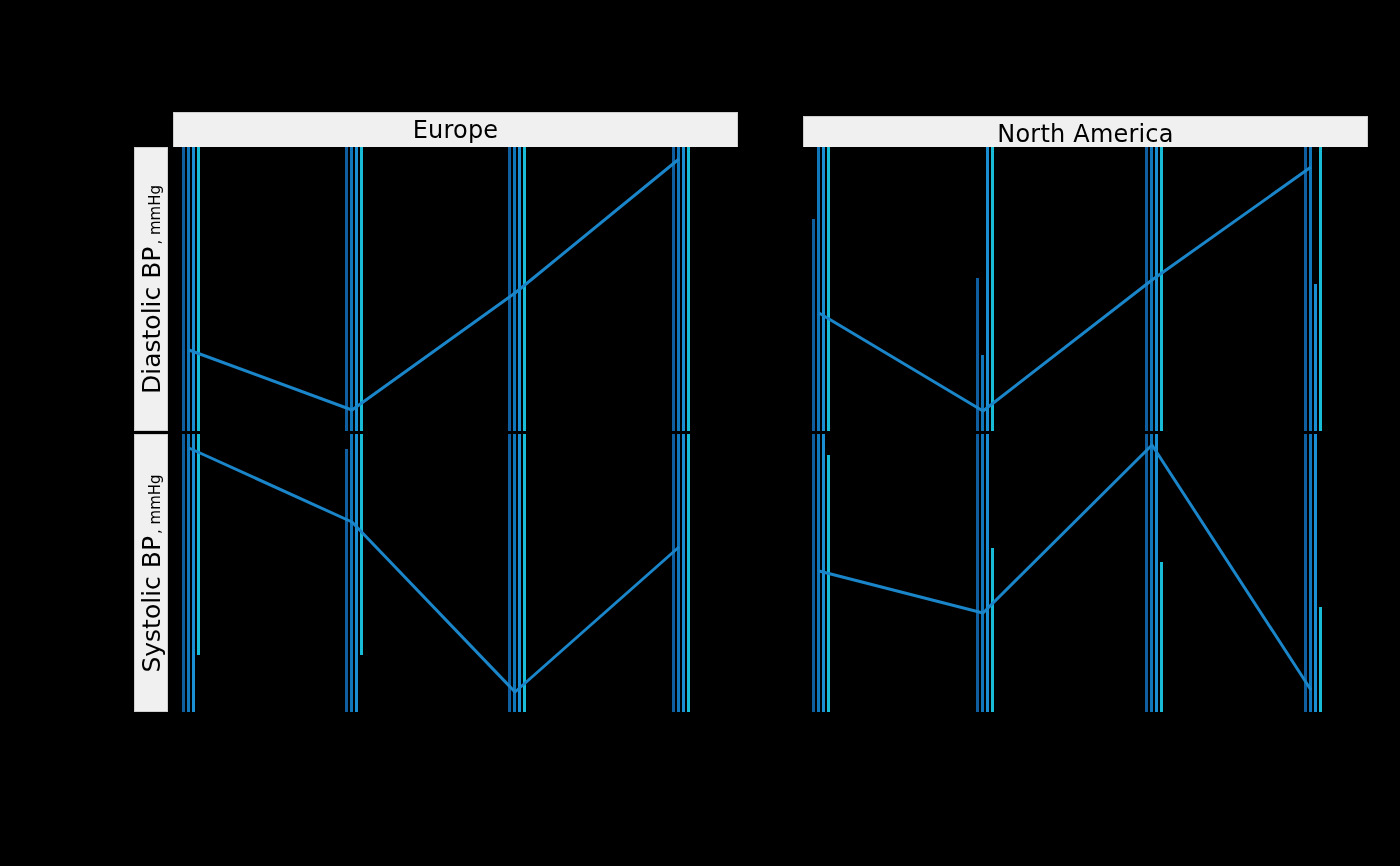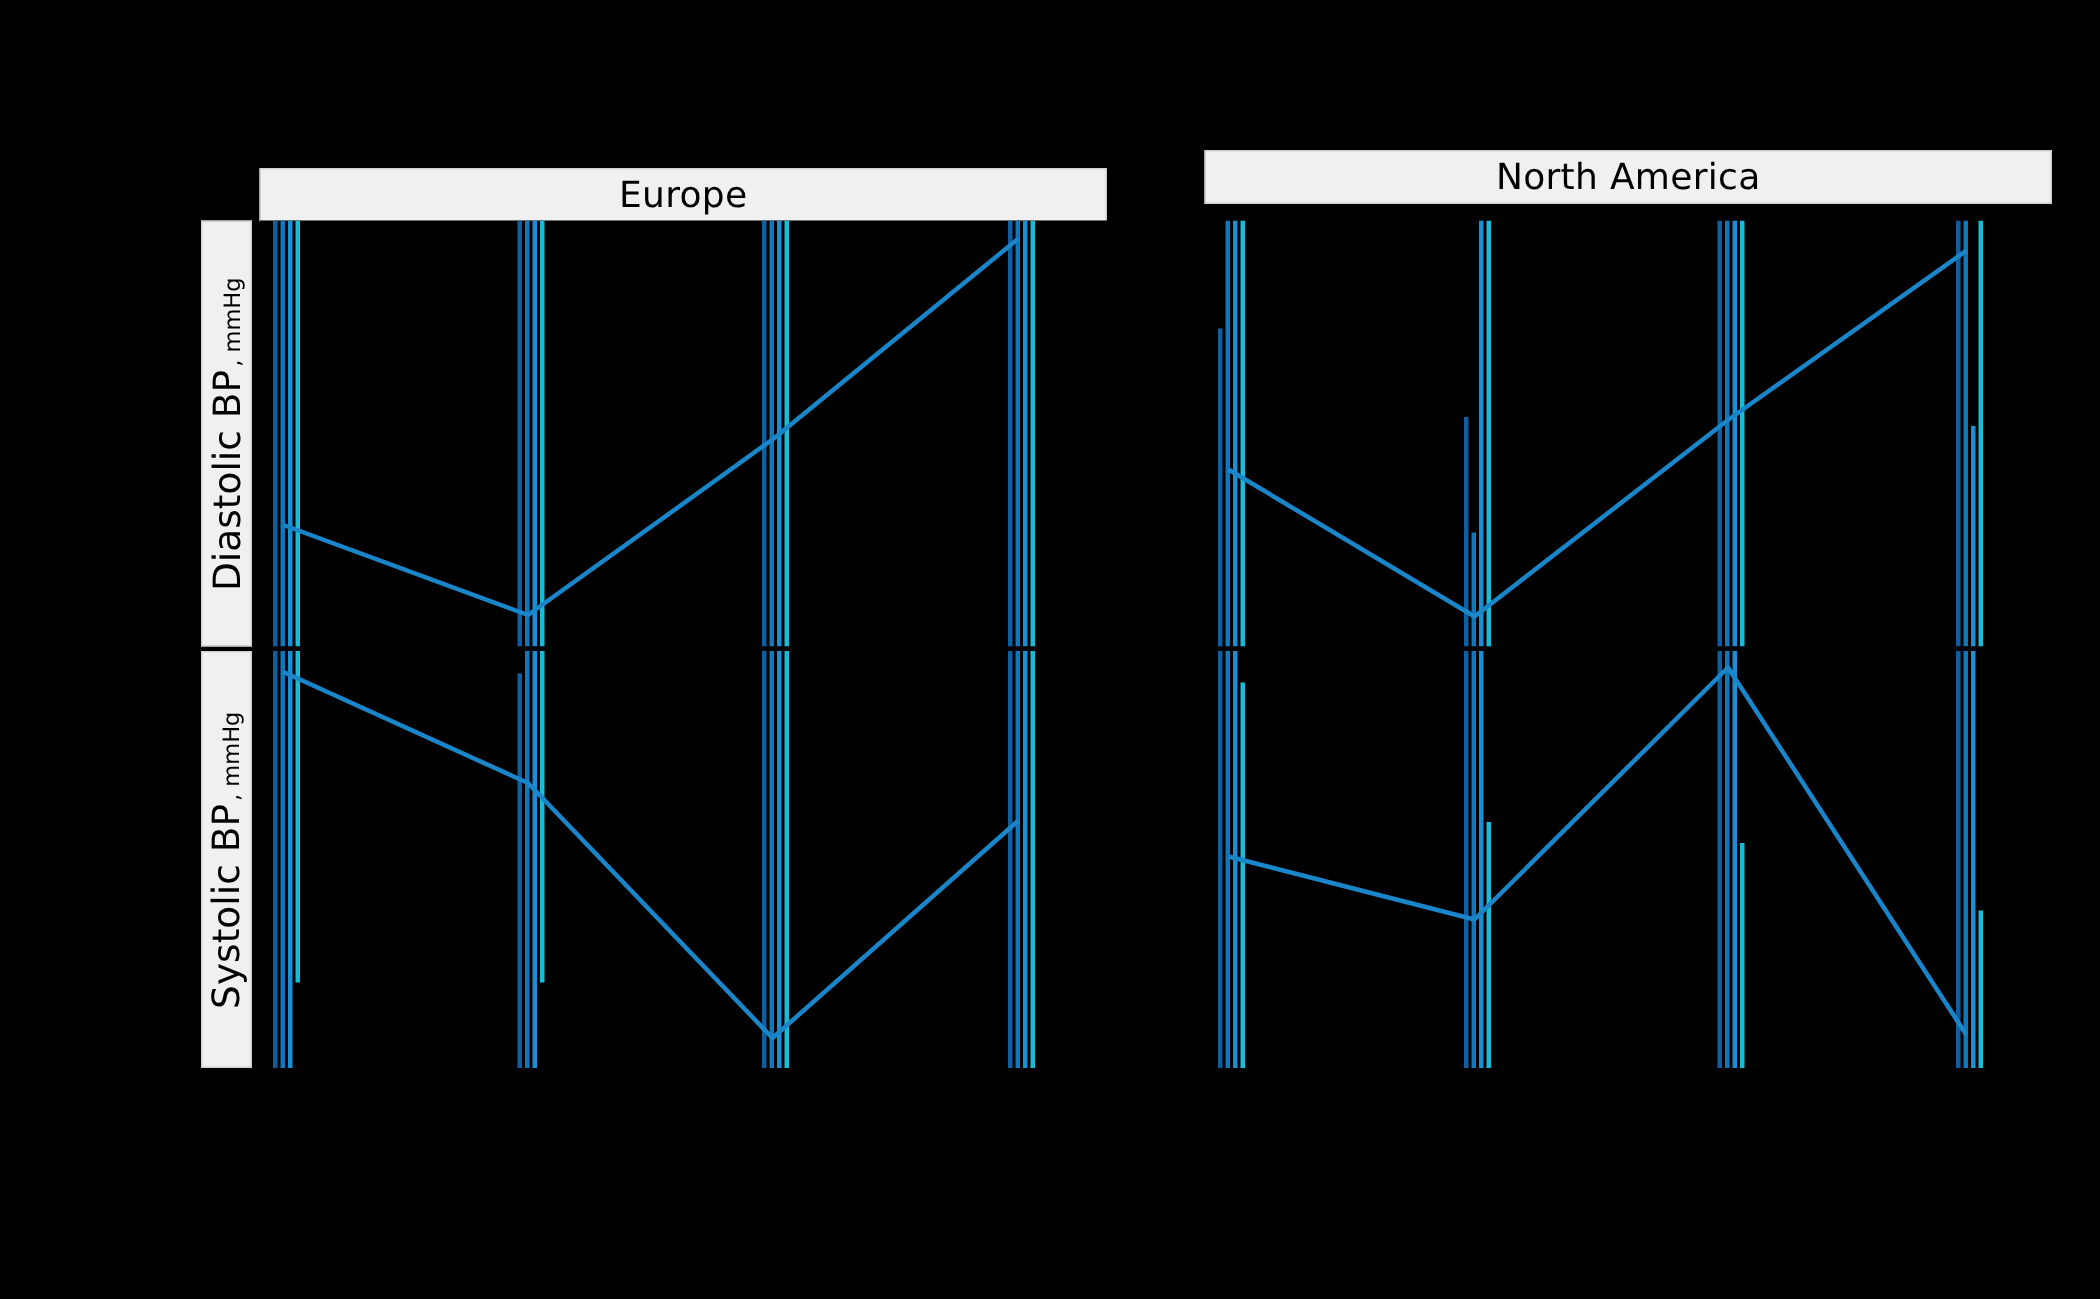--- a/index.html
+++ b/index.html
@@ -34,21 +34,21 @@
   .series-line{fill:none;stroke-width:3;stroke-linejoin:round;stroke-linecap:butt;}
 </style>
 </head>
 <body>
 
 <div id="stage">
 
   <div class="col-strip" style="left:173px;top:112px;width:565px;">
     <span>Europe</span>
   </div>
-  <div class="col-strip" style="left:803px;top:100px;width:565px;">
+  <div class="col-strip" style="left:803px;top:116px;width:565px;">
     <span>North America</span>
   </div>
 
   <div class="row-strip" style="left:134px;top:147px;height:284px;">
     <span class="rot">
       <span>Diastolic BP</span>
         <span class="unit">, mmHg</span>
     </span>
   </div>
   <div class="row-strip" style="left:134px;top:434px;height:278px;">

